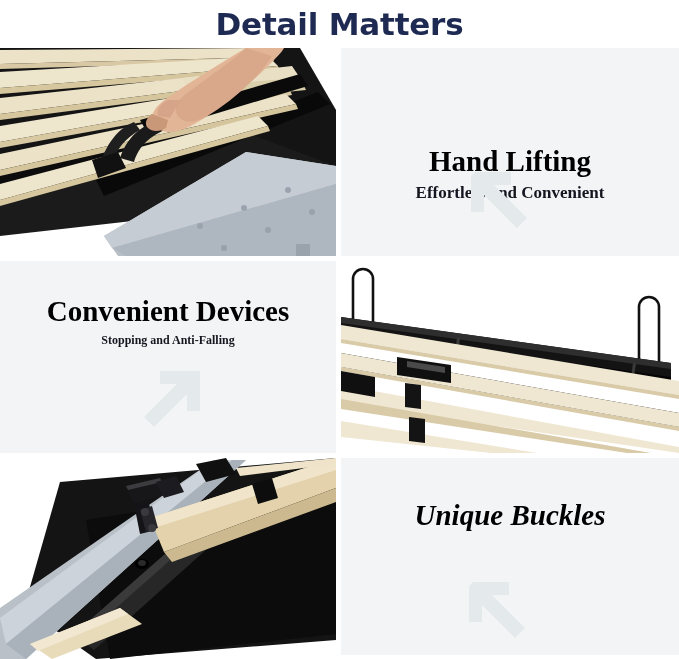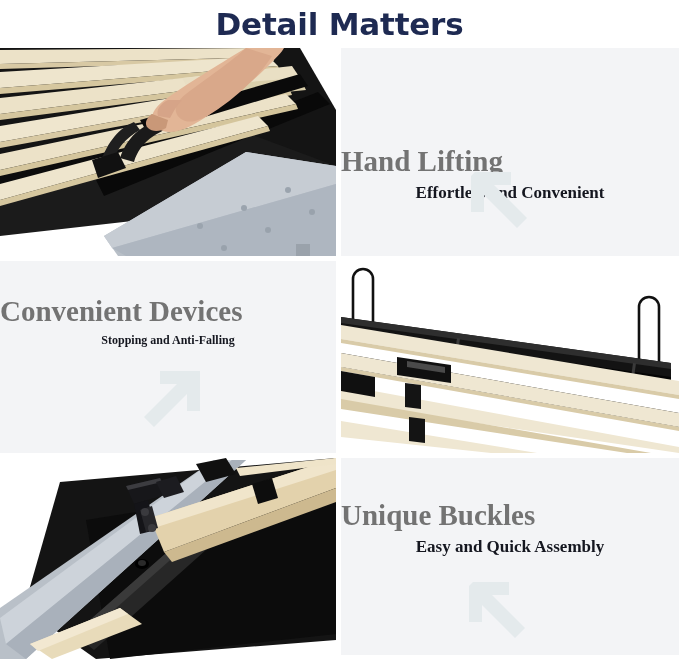--- a/index.html
+++ b/index.html
@@ -62,43 +62,43 @@
   
   .text-inner {
     position: relative;
     width: 100%;
     height: 100%;
   }
   .headline {
     position: absolute;
     left: 0;
     right: 0;
-    text-align: left;
+    text-align: center;
     font-family: "Liberation Serif", serif;
     font-weight: bold;
-    color: #737373;
+    color: #000000;
     line-height: 1.05;
     white-space: nowrap;
   }
   .subline {
     position: absolute;
     left: 0;
     right: 0;
     text-align: center;
     font-family: "Liberation Serif", serif;
     font-weight: bold;
     color: #14161f;
     line-height: 1.05;
     white-space: nowrap;
   }
   .p-tr .headline { top: 98px; font-size: 29px; }
   .p-tr .subline  { top: 136px; font-size: 17px; }
   .p-ml .headline { top: 35px; font-size: 29px; }
   .p-ml .subline  { top: 73px; font-size: 12px; }
-  .p-br .headline { top: 42px; font-size: 29px; }
+  .p-br .headline { top: 42px; font-size: 29px; font-style: italic; }
   .p-br .subline  { top: 80px; font-size: 17px; }
 
   .arrow-mark {
     position: absolute;
     width: 70px;
     height: 66px;
   }
   .p-tr .arrow-mark { left: 124px; top: 118px; }
   .p-ml .arrow-mark { left: 140px; top: 104px; }
   .p-br .arrow-mark { left: 122px; top: 118px; }
@@ -261,20 +261,19 @@
       <polygon points="156,24 176,18 184,34 164,40" fill="#1c1c20"></polygon>
 
       <polygon points="196,6 226,0 236,16 206,24" fill="#101010"></polygon>
       <polygon points="252,26 272,20 278,40 258,46" fill="#0d0d0d"></polygon>
     </svg>
   </div>
 
   <div class="panel text p-br">
     <div class="text-inner">
       <div class="headline">Unique Buckles</div>
-      <div class="subline">Easy and Quick Assembly</div>
       <svg class="arrow-mark" viewBox="0 0 70 66">
         <path d="M10,6 L46,6 L46,19 L29,19 L62,52 L52,62 L19,29 L19,46 L6,46 L6,10 Z" fill="#e4eaec"></path>
       </svg>
     </div>
   </div>
 
 </div>
 
 </body></html>

